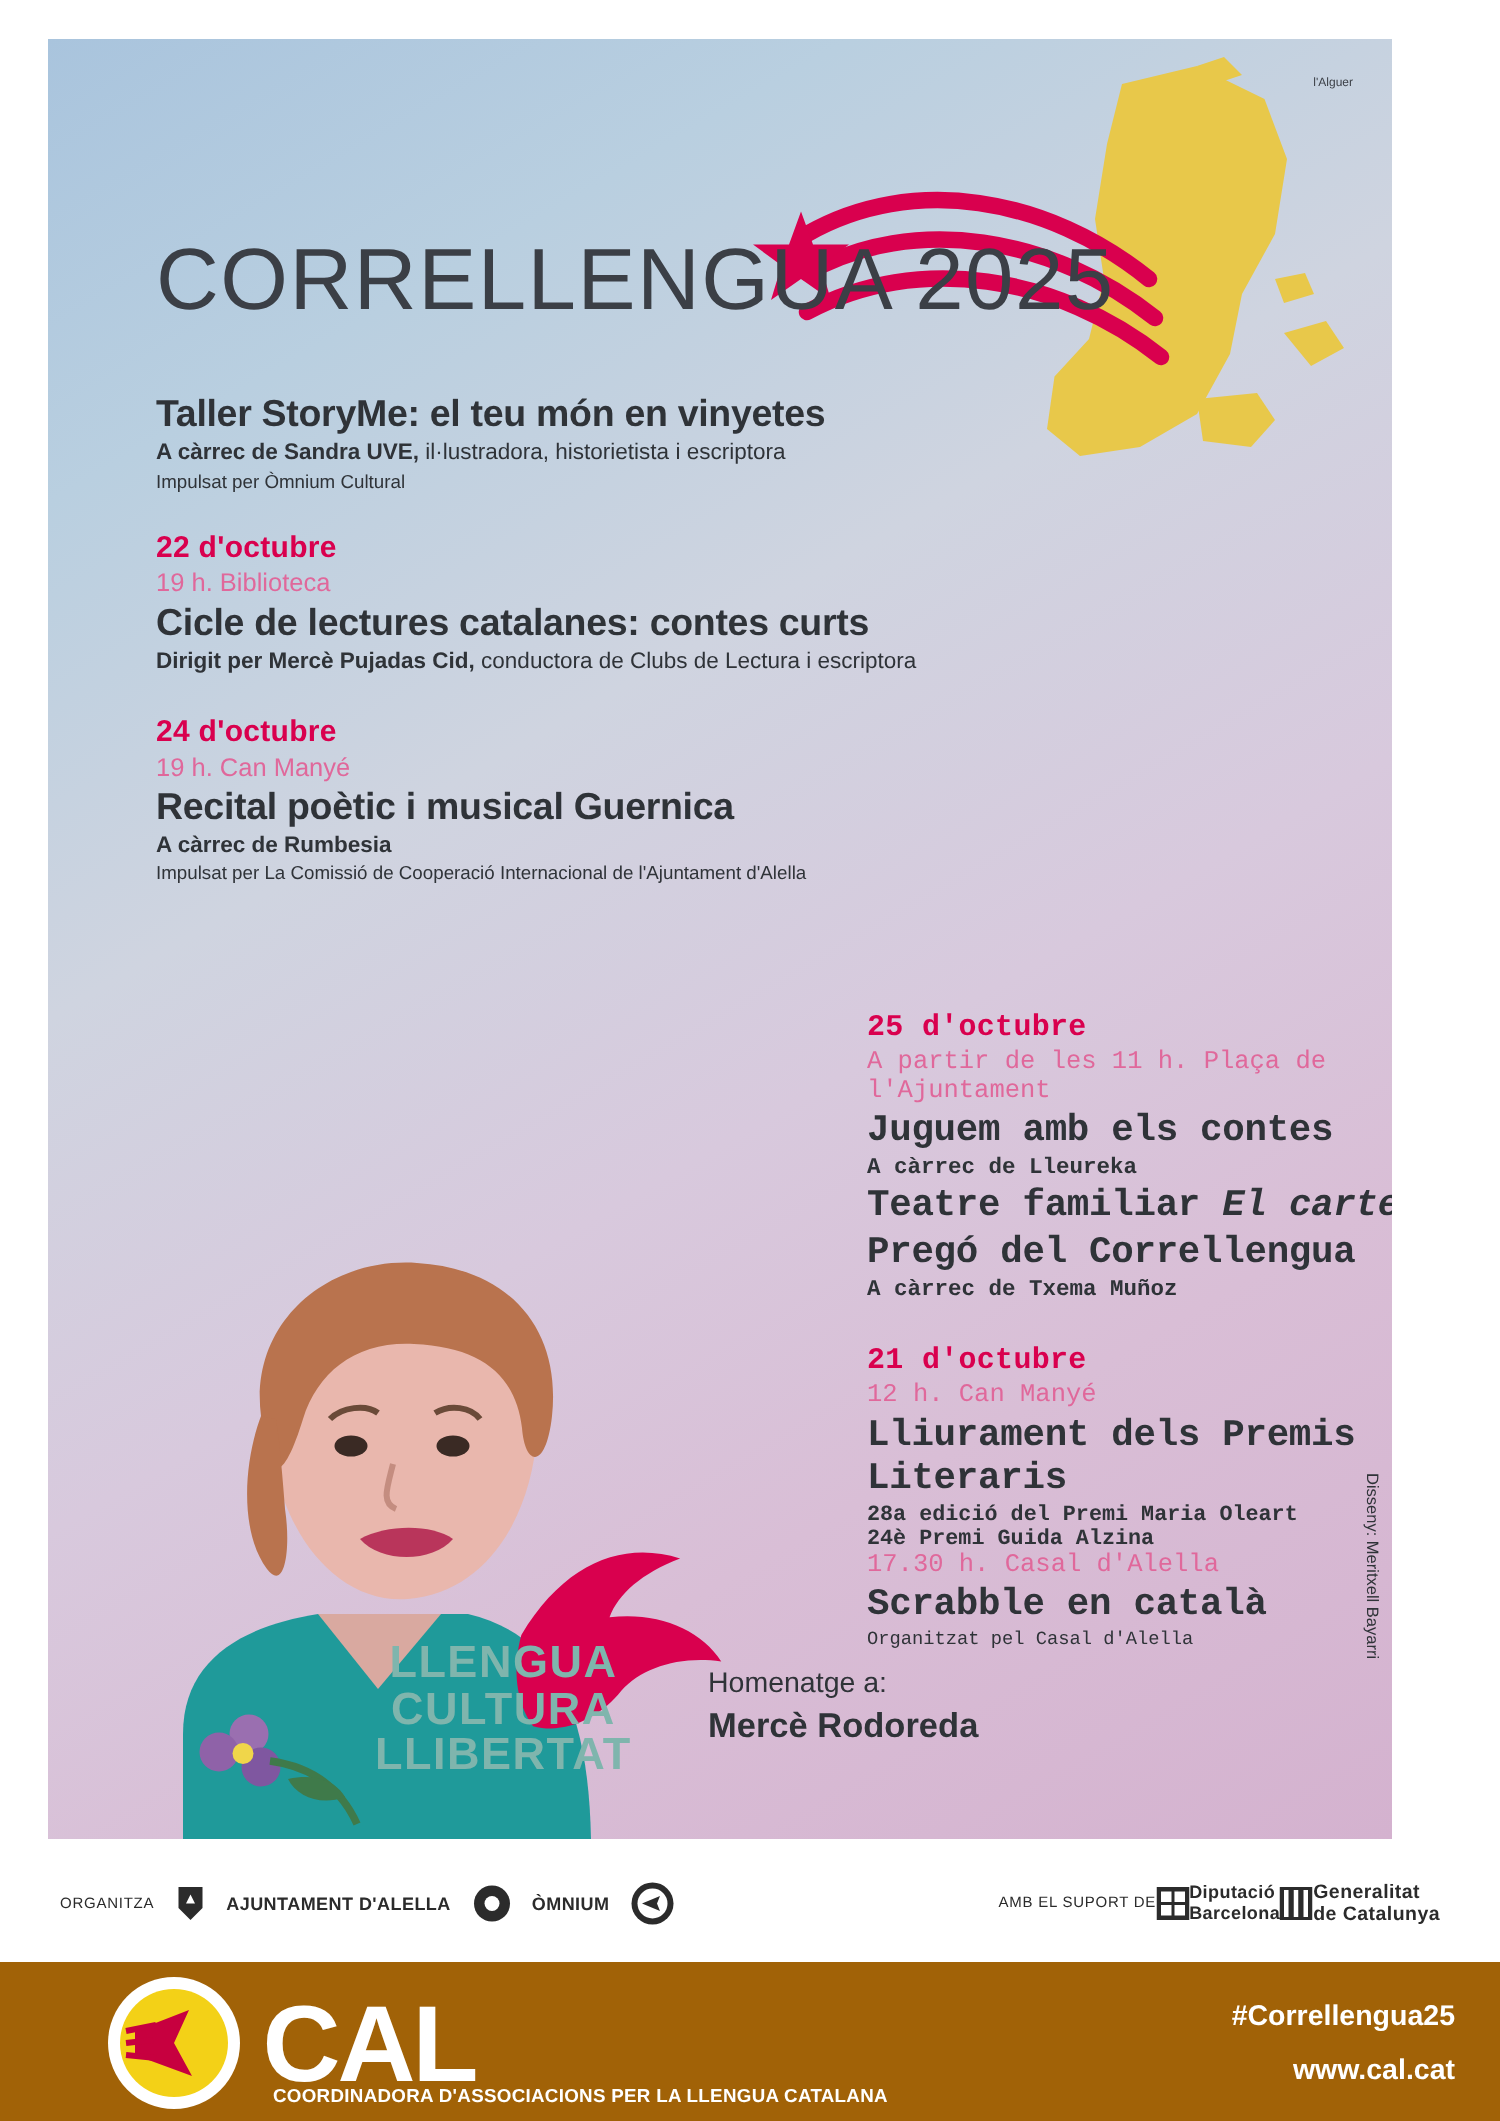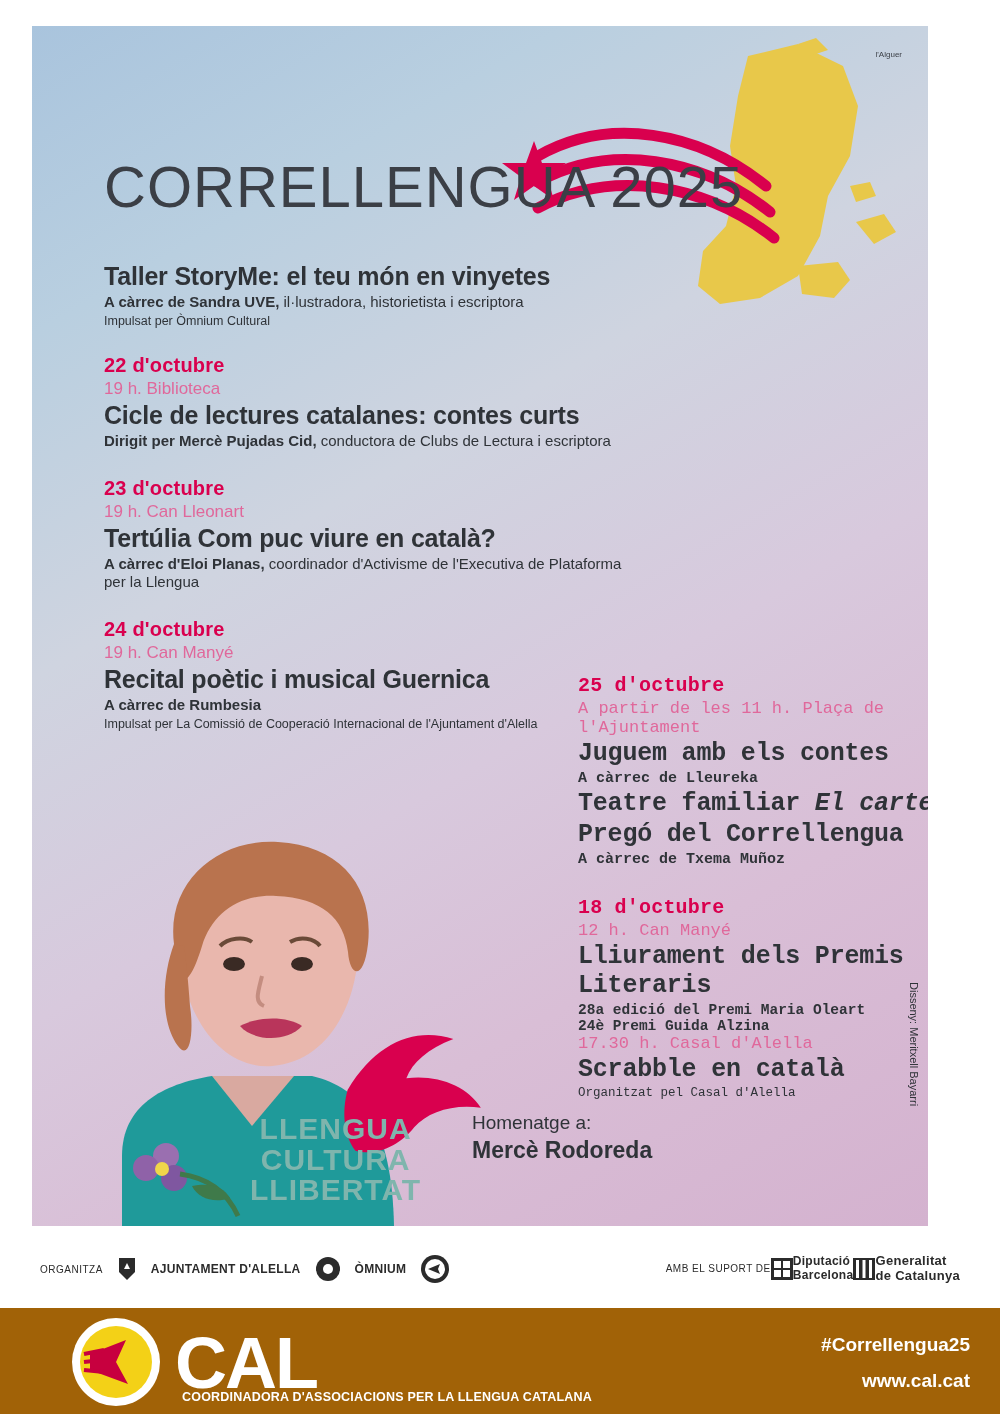--- a/index.html
+++ b/index.html
@@ -57,21 +57,21 @@
     color:#2f3338;font-size:12.5px;margin:2px 0 0 0;
   }
   .sub{
     color:#2f3338;font-size:14.5px;font-weight:bold;margin:0;
   }
   
   .portrait{
     position:absolute;left:30px;bottom:0;width:430px;height:400px;
   }
   .llengua{
-    position:absolute;left:218px;bottom:20px;
+    position:absolute;left:218px;bottom:40px;
     font-size:30px;font-weight:bold;color:#7fb5ad;line-height:1.02;
     text-align:center;letter-spacing:1px;
   }
   .homenatge{
     position:absolute;left:440px;bottom:62px;color:#2f3338;
   }
   .homenatge .h1{font-size:19px;}
   .homenatge .h2{font-size:23px;font-weight:bold;margin-top:3px;}
   .credit{
     position:absolute;right:8px;bottom:120px;
@@ -140,26 +140,20 @@
         <p class="small">Impulsat per Òmnium Cultural</p>
       </div>
 
       <div class="ev">
         <p class="date">22 d'octubre</p>
         <p class="place">19 h. Biblioteca</p>
         <p class="evtitle">Cicle de lectures catalanes: contes curts</p>
         <p class="by"><b>Dirigit per Mercè Pujadas Cid,</b><span> conductora de Clubs de Lectura i escriptora</span></p>
       </div>
 
-      <div class="ev">
-        <p class="date">23 d'octubre</p>
-        <p class="place">19 h. Can Lleonart</p>
-        <p class="evtitle">Tertúlia Com puc viure en català?</p>
-        <p class="by"><b>A càrrec d'Eloi Planas,</b><span> coordinador d'Activisme de l'Executiva de Plataforma per la Llengua</span></p>
-      </div>
 
       <div class="ev">
         <p class="date">24 d'octubre</p>
         <p class="place">19 h. Can Manyé</p>
         <p class="evtitle">Recital poètic i musical Guernica</p>
         <p class="by"><b>A càrrec de Rumbesia</b></p>
         <p class="small">Impulsat per La Comissió de Cooperació Internacional de l'Ajuntament d'Alella</p>
       </div>
 
     </div>
@@ -170,21 +164,21 @@
         <p class="date">25 d'octubre</p>
         <p class="place">A partir de les 11 h. Plaça de l'Ajuntament</p>
         <p class="evtitle">Juguem amb els contes</p>
         <p class="by"><b>A càrrec de Lleureka</b></p>
         <p class="evtitle"><span>Teatre familiar </span><span class="ital">El carter</span></p>
         <p class="evtitle">Pregó del Correllengua</p>
         <p class="by"><b>A càrrec de Txema Muñoz</b></p>
       </div>
 
       <div class="ev">
-        <p class="date">18 d'octubre</p>
+        <p class="date">21 d'octubre</p>
         <p class="place">12 h. Can Manyé</p>
         <p class="evtitle">Lliurament dels Premis Literaris</p>
         <p class="sub">28a edició del Premi Maria Oleart</p>
         <p class="sub">24è Premi Guida Alzina</p>
         <p class="place">17.30 h. Casal d'Alella</p>
         <p class="evtitle">Scrabble en català</p>
         <p class="small">Organitzat pel Casal d'Alella</p>
       </div>
 
     </div>

